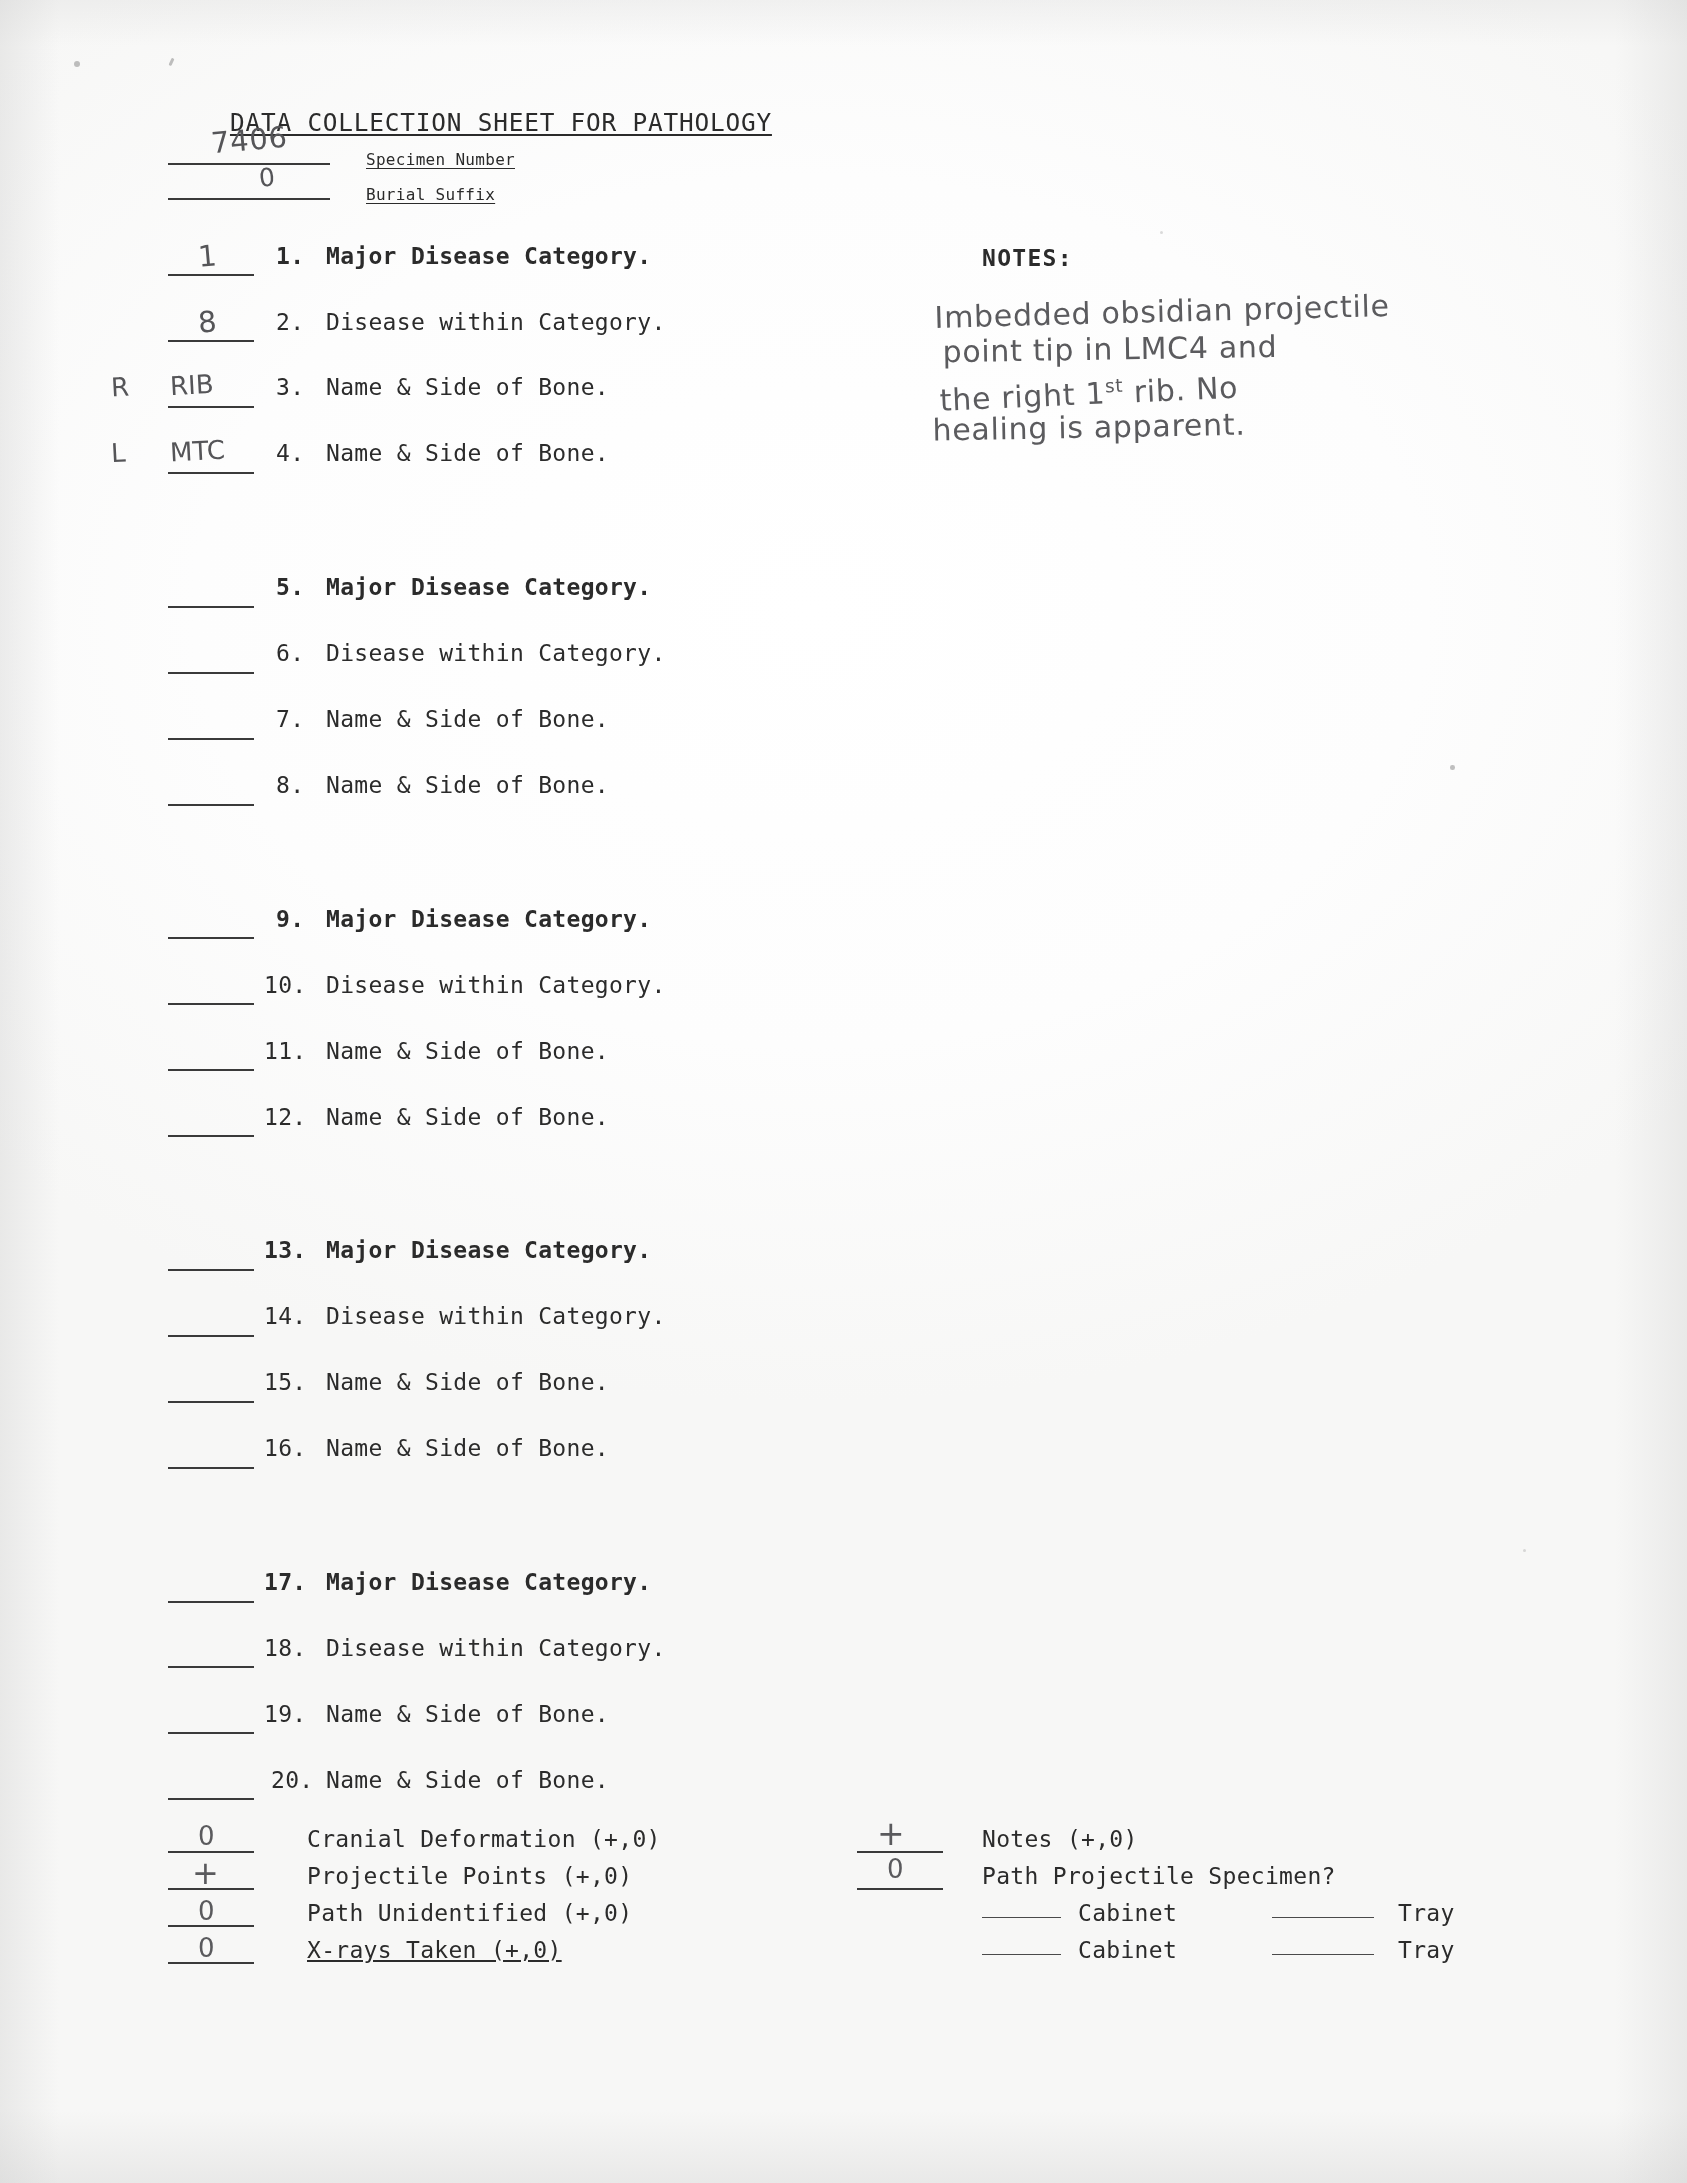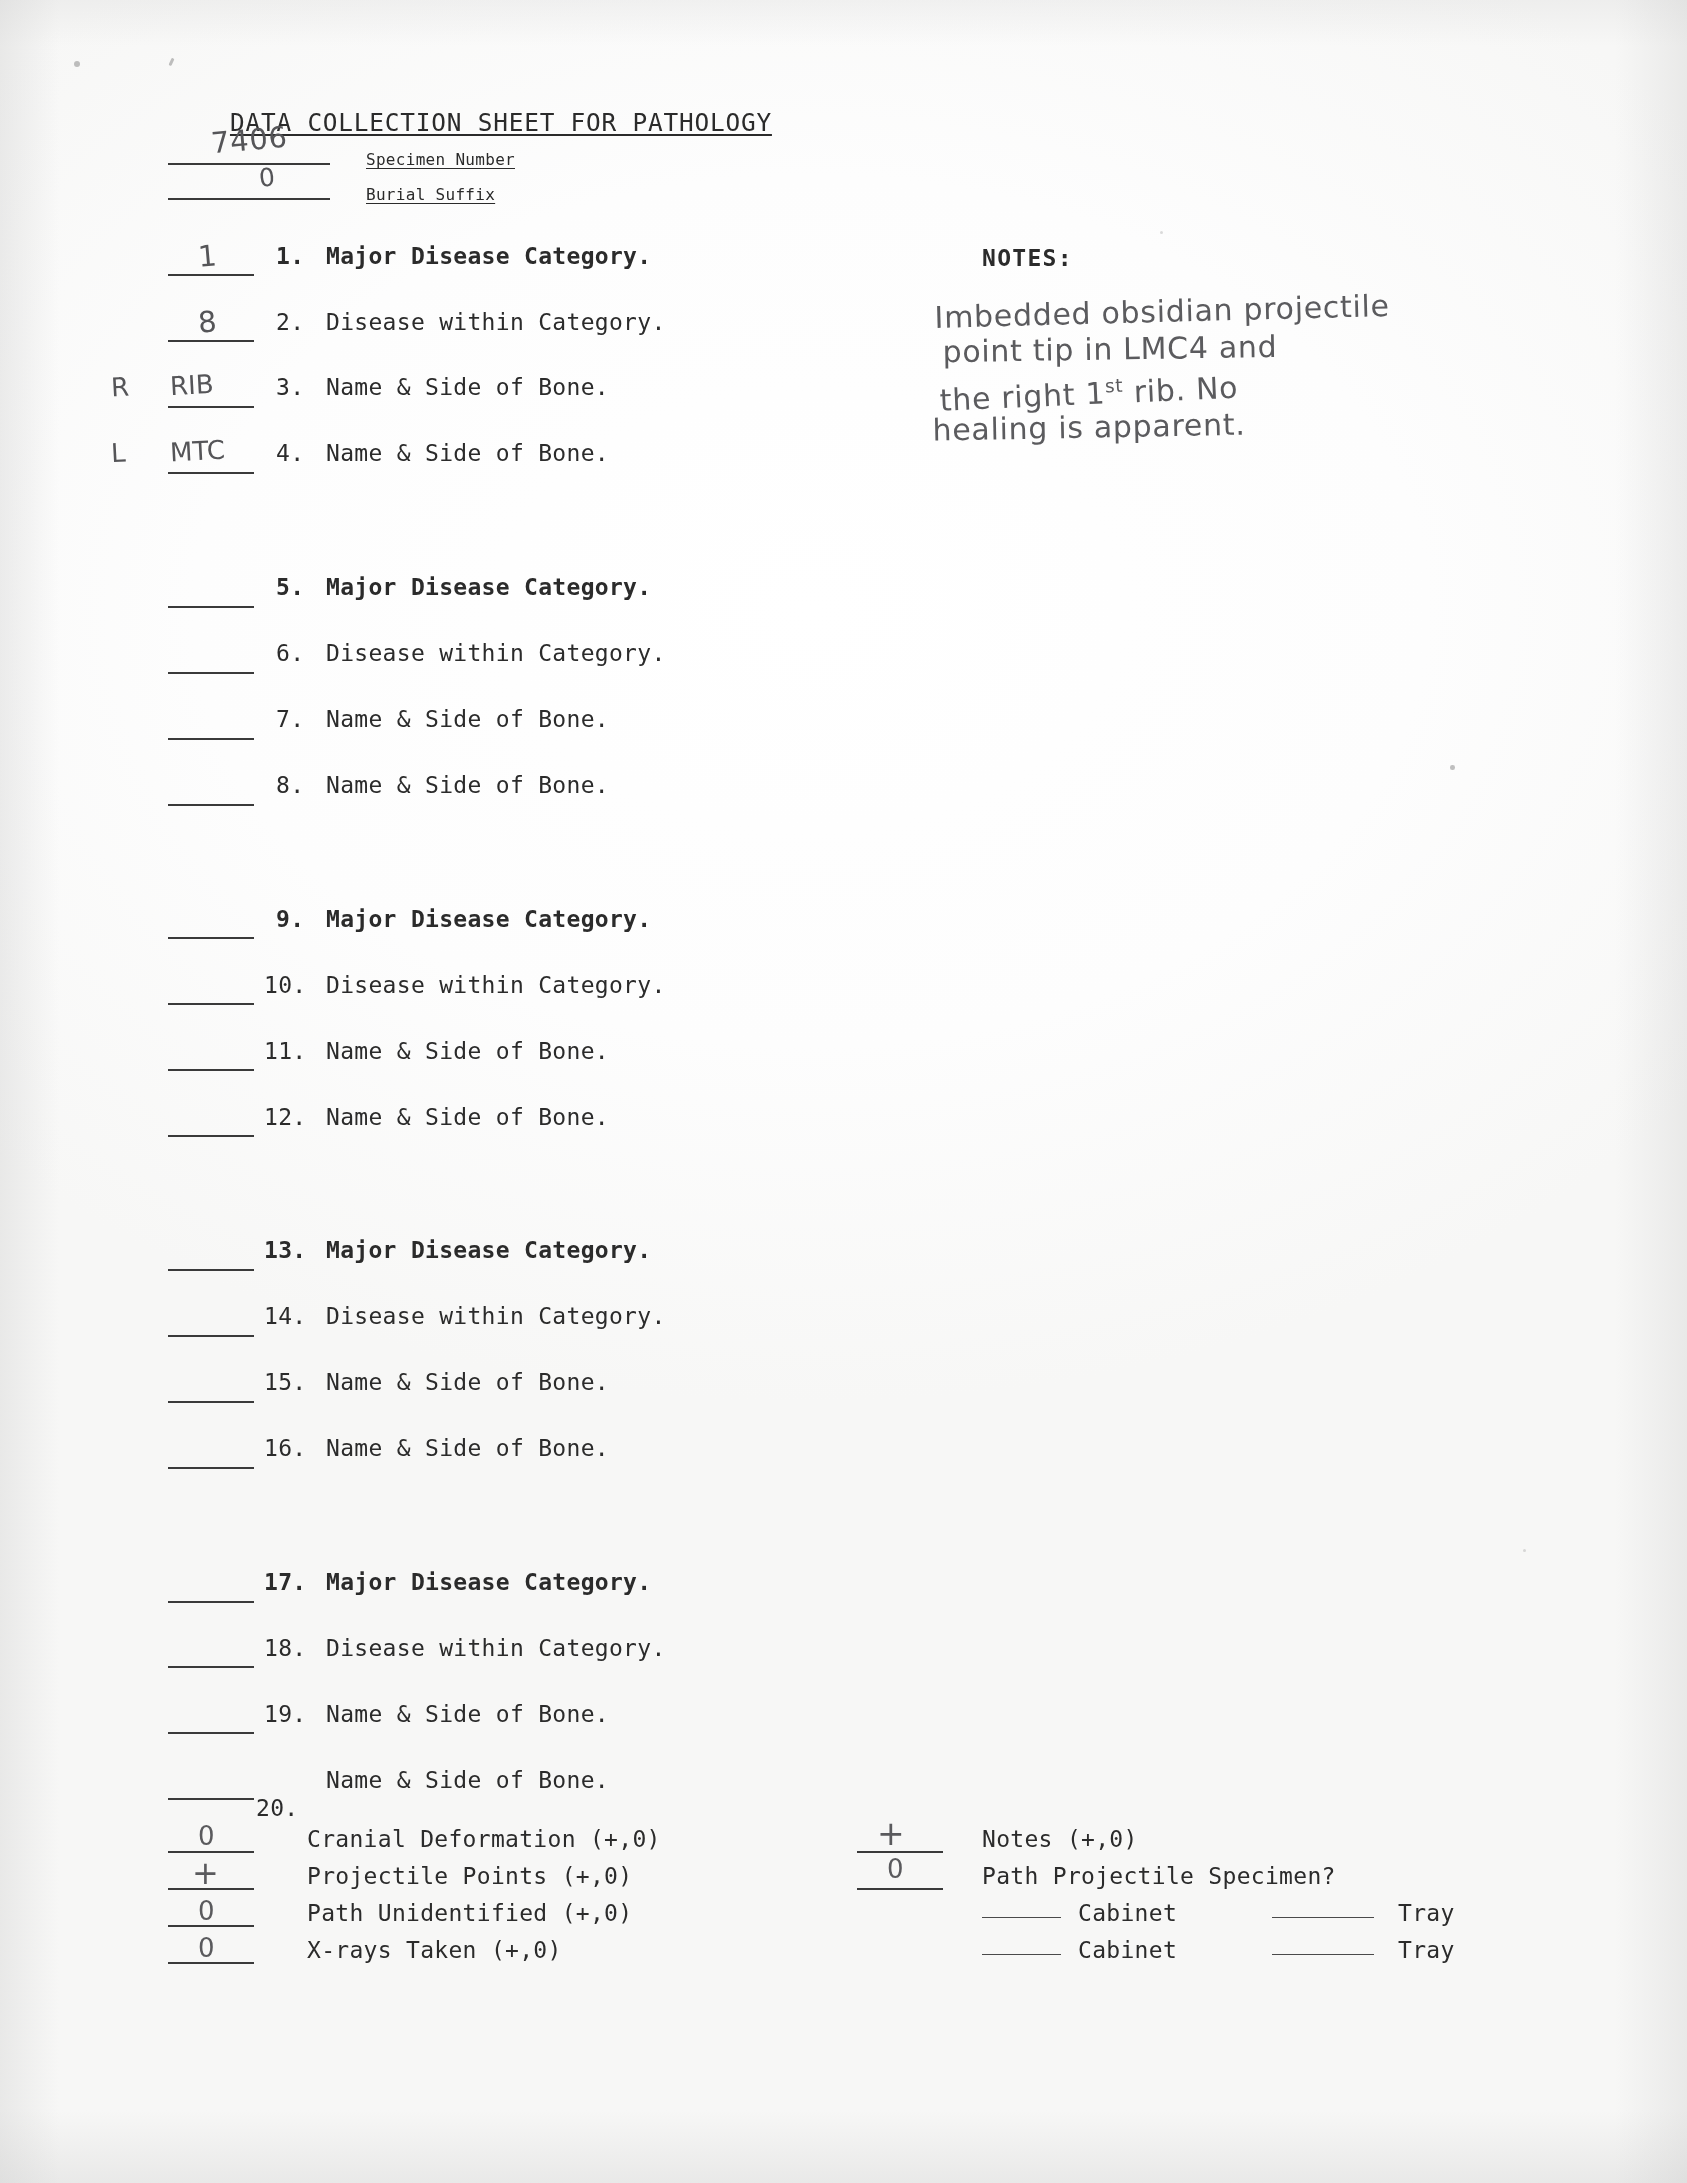--- a/index.html
+++ b/index.html
@@ -193,38 +193,38 @@
       <div class="blank" style="left: 168px; top: 1601px; width: 86px;"></div>
       <div class="abs typed t-norm t-bold" style="left: 264px; top: 1569px;">17.</div>
       <div class="abs typed t-norm t-bold" style="left: 326px; top: 1569px;">Major Disease Category.</div>
       <div class="blank" style="left: 168px; top: 1666px; width: 86px;"></div>
       <div class="abs typed t-norm" style="left: 264px; top: 1635px;">18.</div>
       <div class="abs typed t-norm" style="left: 326px; top: 1635px;">Disease within Category.</div>
       <div class="blank" style="left: 168px; top: 1732px; width: 86px;"></div>
       <div class="abs typed t-norm" style="left: 264px; top: 1701px;">19.</div>
       <div class="abs typed t-norm" style="left: 326px; top: 1701px;">Name &amp; Side of Bone.</div>
       <div class="blank" style="left: 168px; top: 1798px; width: 86px;"></div>
-      <div class="abs typed t-norm" style="left: 256px; top: 1767px; margin-top: 28px;">20.</div>
+      <div class="abs typed t-norm" style="left: 271px; top: 1767px;">20.</div>
       <div class="abs typed t-norm" style="left: 326px; top: 1767px;">Name &amp; Side of Bone.</div>
     </div>
 
   <div class="abs blank" style="left:168px; top:1851px; width:86px;"></div>
   <div class="abs blank" style="left:168px; top:1888px; width:86px;"></div>
   <div class="abs blank" style="left:168px; top:1925px; width:86px;"></div>
   <div class="abs blank" style="left:168px; top:1962px; width:86px;"></div>
 
   <div class="abs hand hw-mark" style="left:198px; top:1821px;">0</div>
   <div class="abs hand hw-mark" style="left:192px; top:1854px; font-size:32px;">+</div>
   <div class="abs hand hw-mark" style="left:198px; top:1896px;">0</div>
   <div class="abs hand hw-mark" style="left:198px; top:1933px;">0</div>
 
   <div class="abs typed t-norm" style="left:307px; top:1826px;">Cranial Deformation (+,0)</div>
   <div class="abs typed t-norm" style="left:307px; top:1863px;">Projectile Points (+,0)</div>
   <div class="abs typed t-norm" style="left:307px; top:1900px;">Path Unidentified (+,0)</div>
-  <div class="abs typed t-norm" style="left:307px; top:1937px;">X-rays Taken (+,0)</div>
+  <div class="abs typed t-norm" style="left:307px; top:1937px;text-decoration:underline;">X-rays Taken (+,0)</div>
 
   <div class="abs blank" style="left:857px; top:1851px; width:86px;"></div>
   <div class="abs blank" style="left:857px; top:1888px; width:86px;"></div>
 
   <div class="abs hand hw-mark" style="left:877px; top:1814px; font-size:33px;">+</div>
   <div class="abs hand hw-mark" style="left:887px; top:1854px;">0</div>
 
   <div class="abs typed t-norm" style="left:982px; top:1826px;">Notes (+,0)</div>
   <div class="abs typed t-norm" style="left:982px; top:1863px;">Path Projectile Specimen?</div>
 

